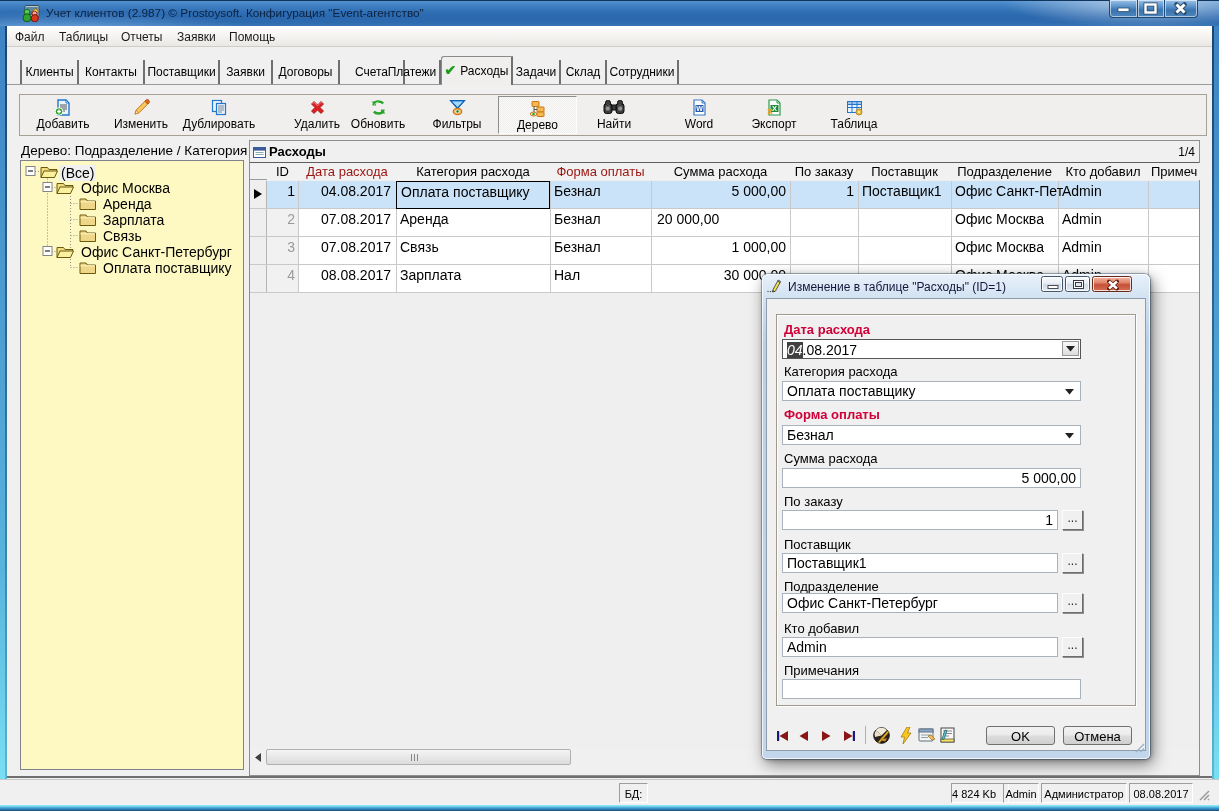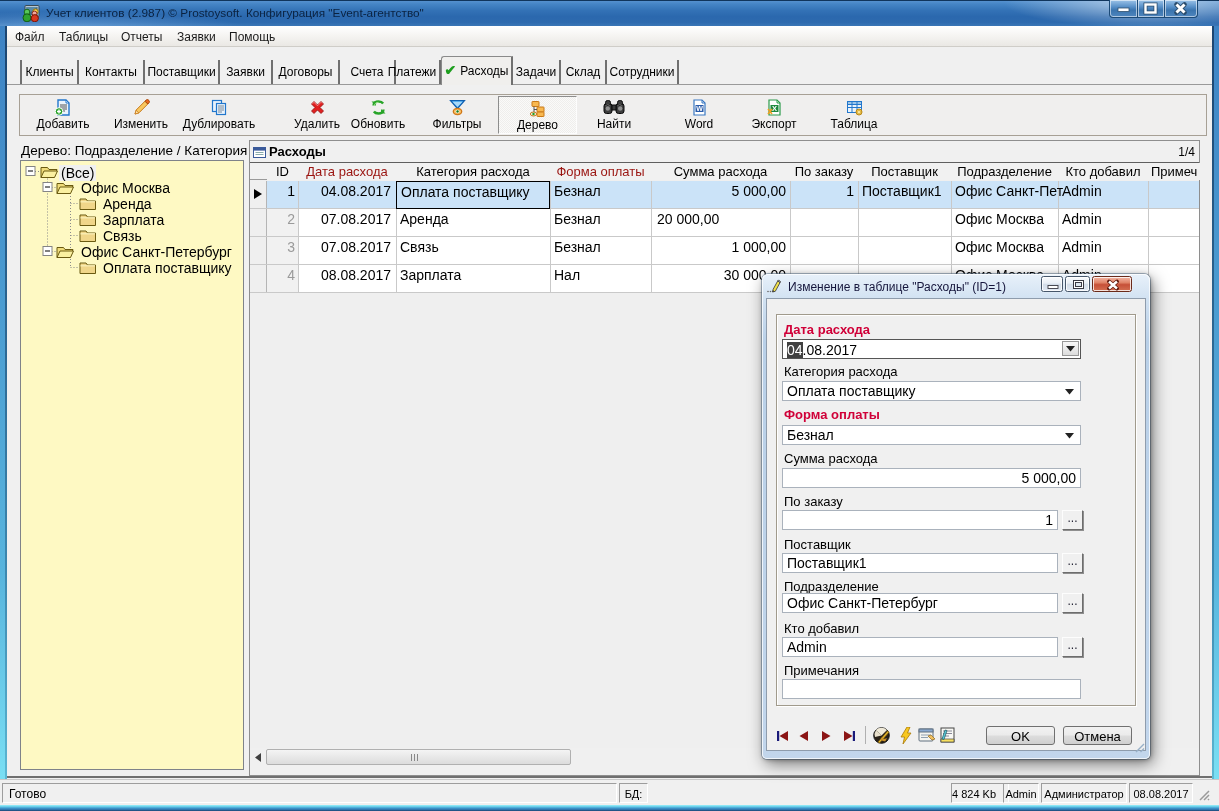--- a/index.html
+++ b/index.html
@@ -133,21 +133,21 @@
   <span style="left:222px;">Помощь</span>
 </div>
 
 <div class="abs" id="tabbar">
   <div id="tabline"></div>
   <div class="tab first" style="left:13px; width:59px;">Клиенты</div>
   <div class="tab" style="left:72px; width:66px;">Контакты</div>
   <div class="tab" style="left:138px; width:75px;">Поставщики</div>
   <div class="tab" style="left:213px; width:53px;">Заявки</div>
   <div class="tab" style="left:266px; width:67px;">Договоры</div>
-  <div class="tab" style="left:333px; width:56px;">Счета</div>
+  <div class="tab" style="left:333px; width:65px;">Счета</div>
   <div class="tab" style="left:378px; width:56px;">Платежи</div>
   <div class="tab active" style="left:434px; width:72px;"><span class="chk">✔</span>Расходы</div>
   <div class="tab" style="left:506px; width:48px;">Задачи</div>
   <div class="tab" style="left:554px; width:46px;">Склад</div>
   <div class="tab" style="left:600px; width:72px;">Сотрудники</div>
 </div>
 
 <div class="abs" id="toolbar">
   <div class="tbtn" style="left:8px; width:70px;text-align:center;">
     <svg class="ic" viewBox="0 0 17 17">
@@ -398,21 +398,20 @@
       </svg>
     <div style="position:absolute; left:16px; top:1px; width:305px; height:16px; background:linear-gradient(#f4f4f4,#dcdcdc); border:1px solid #b0b0b0; border-radius:2px;">
       <span style="position:absolute; left:144px; top:4px; width:1px; height:7px; background:#888; box-shadow:3px 0 0 #888, 6px 0 0 #888;"></span>
     </div>
   </div>
 </div>
 
 <div class="abs" style="left:7px; top:776px; width:1205px; height:2px; background:#6f6f6f;"></div>
 
 <div class="abs" id="statusbar">
-  <div style="position:absolute; left:2px; top:3px; width:615px; height:20px; border:1px solid; border-color:#9d9d9d #fff #fff #9d9d9d; font-size:12px; padding:3px 0 0 6px;">Готово</div>
   <div class="sbox" style="left:619px; width:29px; text-align:center;">БД:</div>
   <div class="sbox" style="left:951px; width:58px; text-align:left;">4 824 Kb</div>
   <div class="sbox" style="left:1003px; width:36px; text-align:center;">Admin</div>
   <div class="sbox" style="left:1041px; width:86px; text-align:center;">Администратор</div>
   <div class="sbox" style="left:1129px; width:64px; text-align:center;">08.08.2017</div>
   <svg width="12" height="12" style="position:absolute; left:1198px; top:9px;">
       <g stroke="#9a9a9a" stroke-width="1.5">
         <path d="M11 2L2 11M11 6L6 11M11 10l-1 1"></path>
       </g>
     </svg>
@@ -446,21 +445,21 @@
           </g>
           <g stroke="#fff" stroke-width="2.5">
             <path d="M16 4.5l8 7M24 4.5l-8 7"></path>
           </g>
         </svg>
       </div>
   </div>
   <div id="dlgbody">
     <div id="dlgpanel"></div>
     <div class="dlabel red" style="top:23px;">Дата расхода</div>
-    <div class="dinput" style="top:40px; width:299px; border-color:#555; padding-top:2px;"><span style="background:#404040; color:#fff;">04</span>.08.2017
+    <div class="dinput" style="top:40px; width:299px; border-color:#555; padding-top:2px;"><span style="background:#404040; color:#fff;font-style:italic;">04</span>.08.2017
       <span style="position:absolute; right:1px; top:1px; width:17px; height:15px; background:linear-gradient(#f8f8f8,#ddd); border:1px solid #999;">
           <svg width="9" height="6" style="position:absolute; left:3px; top:4px;">
             <path d="M0 0h9L4.5 5.5z" fill="#222"></path>
           </svg>
         </span>
     </div>
     <div class="dlabel" style="top:65px;">Категория расхода</div>
     <div class="dinput" style="top:82px; width:299px;">Оплата поставщику
       <svg width="9" height="6" style="position:absolute; right:6px; top:7px;">
           <path d="M0 0h9L4.5 5.5z" fill="#222"></path>

